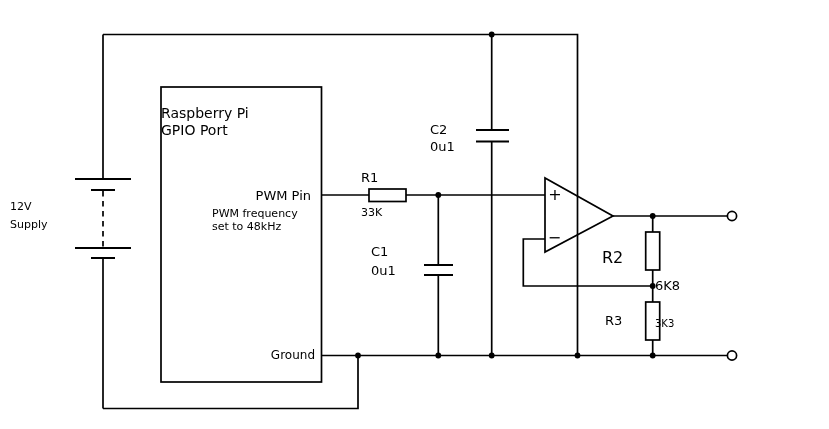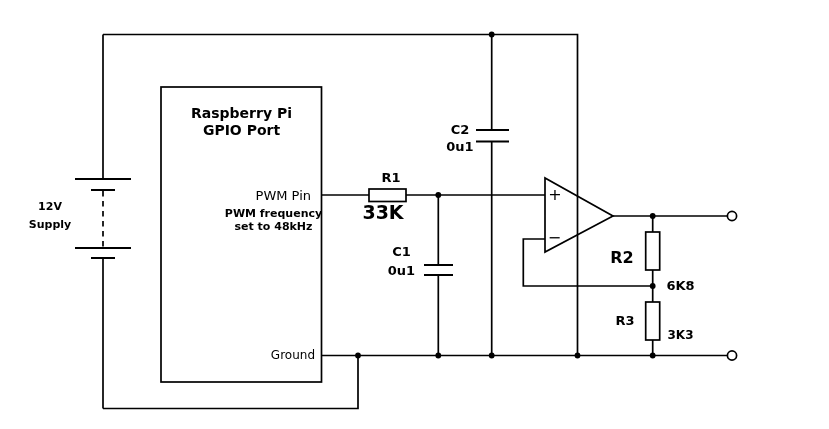--- a/index.html
+++ b/index.html
@@ -8,40 +8,40 @@
     width: 829px;
     height: 429px;
     background: #ffffff;
     font-family: "DejaVu Sans", sans-serif;
     color: #000000;
     overflow: hidden;
   }
   #wires { position: absolute; left: 0; top: 0; }
   .lbl { position: absolute; color: #000000; white-space: nowrap; }
   .lbl span { display: block; }
-  .center { text-align: center; font-weight: bold; }
+  .center { text-align: left; }
   .right  { text-align: right; }
   .left   { text-align: left; }
 
   .supply-lbl   { left: 10px;  top: 198px; width: 80px;  font-size: 11px; line-height: 18px; }
   .rpi-title    { left: 161px; top: 105px; width: 161px; font-size: 14px; line-height: 17px; }
   .pwm-pin-lbl  { left: 230px; top: 189px; width: 81px;  font-size: 13px; line-height: 13px; }
   .pwm-note     { left: 212px; top: 207px; width: 123px; font-size: 11px; line-height: 13px; }
   .ground-lbl   { left: 235px; top: 349px; width: 80px;  font-size: 12px; line-height: 13px; }
   .r1-name      { left: 361px; top: 171px; width: 60px;  font-size: 13px; line-height: 13px; }
-  .r1-value     { left: 353px; top: 206px; width: 60px;  font-size: 19px; line-height: 13px; }
+  .r1-value     { left: 361px; top: 206px; width: 60px;  font-size: 11px; line-height: 13px; }
   .c1-lbl       { left: 371px; top: 242px; width: 61px;  font-size: 13px; line-height: 19px; }
   .c2-lbl       { left: 430px; top: 121px; width: 60px;  font-size: 13px; line-height: 17px; }
   .opamp-note   { left: 569px; top: 150px; width: 110px; font-size: 11px; line-height: 13.5px; }
   .opamp-plus   { left: 545px; top: 185px; width: 20px;  font-size: 16px; line-height: 20px; text-align: center; }
   .opamp-minus  { left: 544px; top: 228px; width: 21px;  font-size: 16px; line-height: 20px; text-align: center; }
   .r2-name      { left: 602px; top: 251px; width: 40px;  font-size: 16px; line-height: 13px; }
   .r2-value     { left: 655px; top: 247px; width: 51px;  font-size: 13px; line-height: 13px; margin-top: 32px; }
   .r3-name      { left: 605px; top: 314px; width: 40px;  font-size: 13px; line-height: 13px; }
-  .r3-value     { left: 655px; top: 317px; width: 51px;  font-size: 12px; line-height: 13px; margin-top: 12px; }
+  .r3-value     { left: 655px; top: 317px; width: 51px;  font-size: 10px; line-height: 13px; }
   .output-lbl   { left: 748px; top: 202px; width: 75px;  font-size: 13px; line-height: 16px; }
 </style>
 </head>
 <body>
 
 <div id="canvas">
 
   <svg id="wires" width="829" height="429" viewBox="0 0 829 429" fill="none" stroke="#000000" stroke-width="1.7">
 
     <path d="M103,34.5 H577.5 V355.5"></path>

